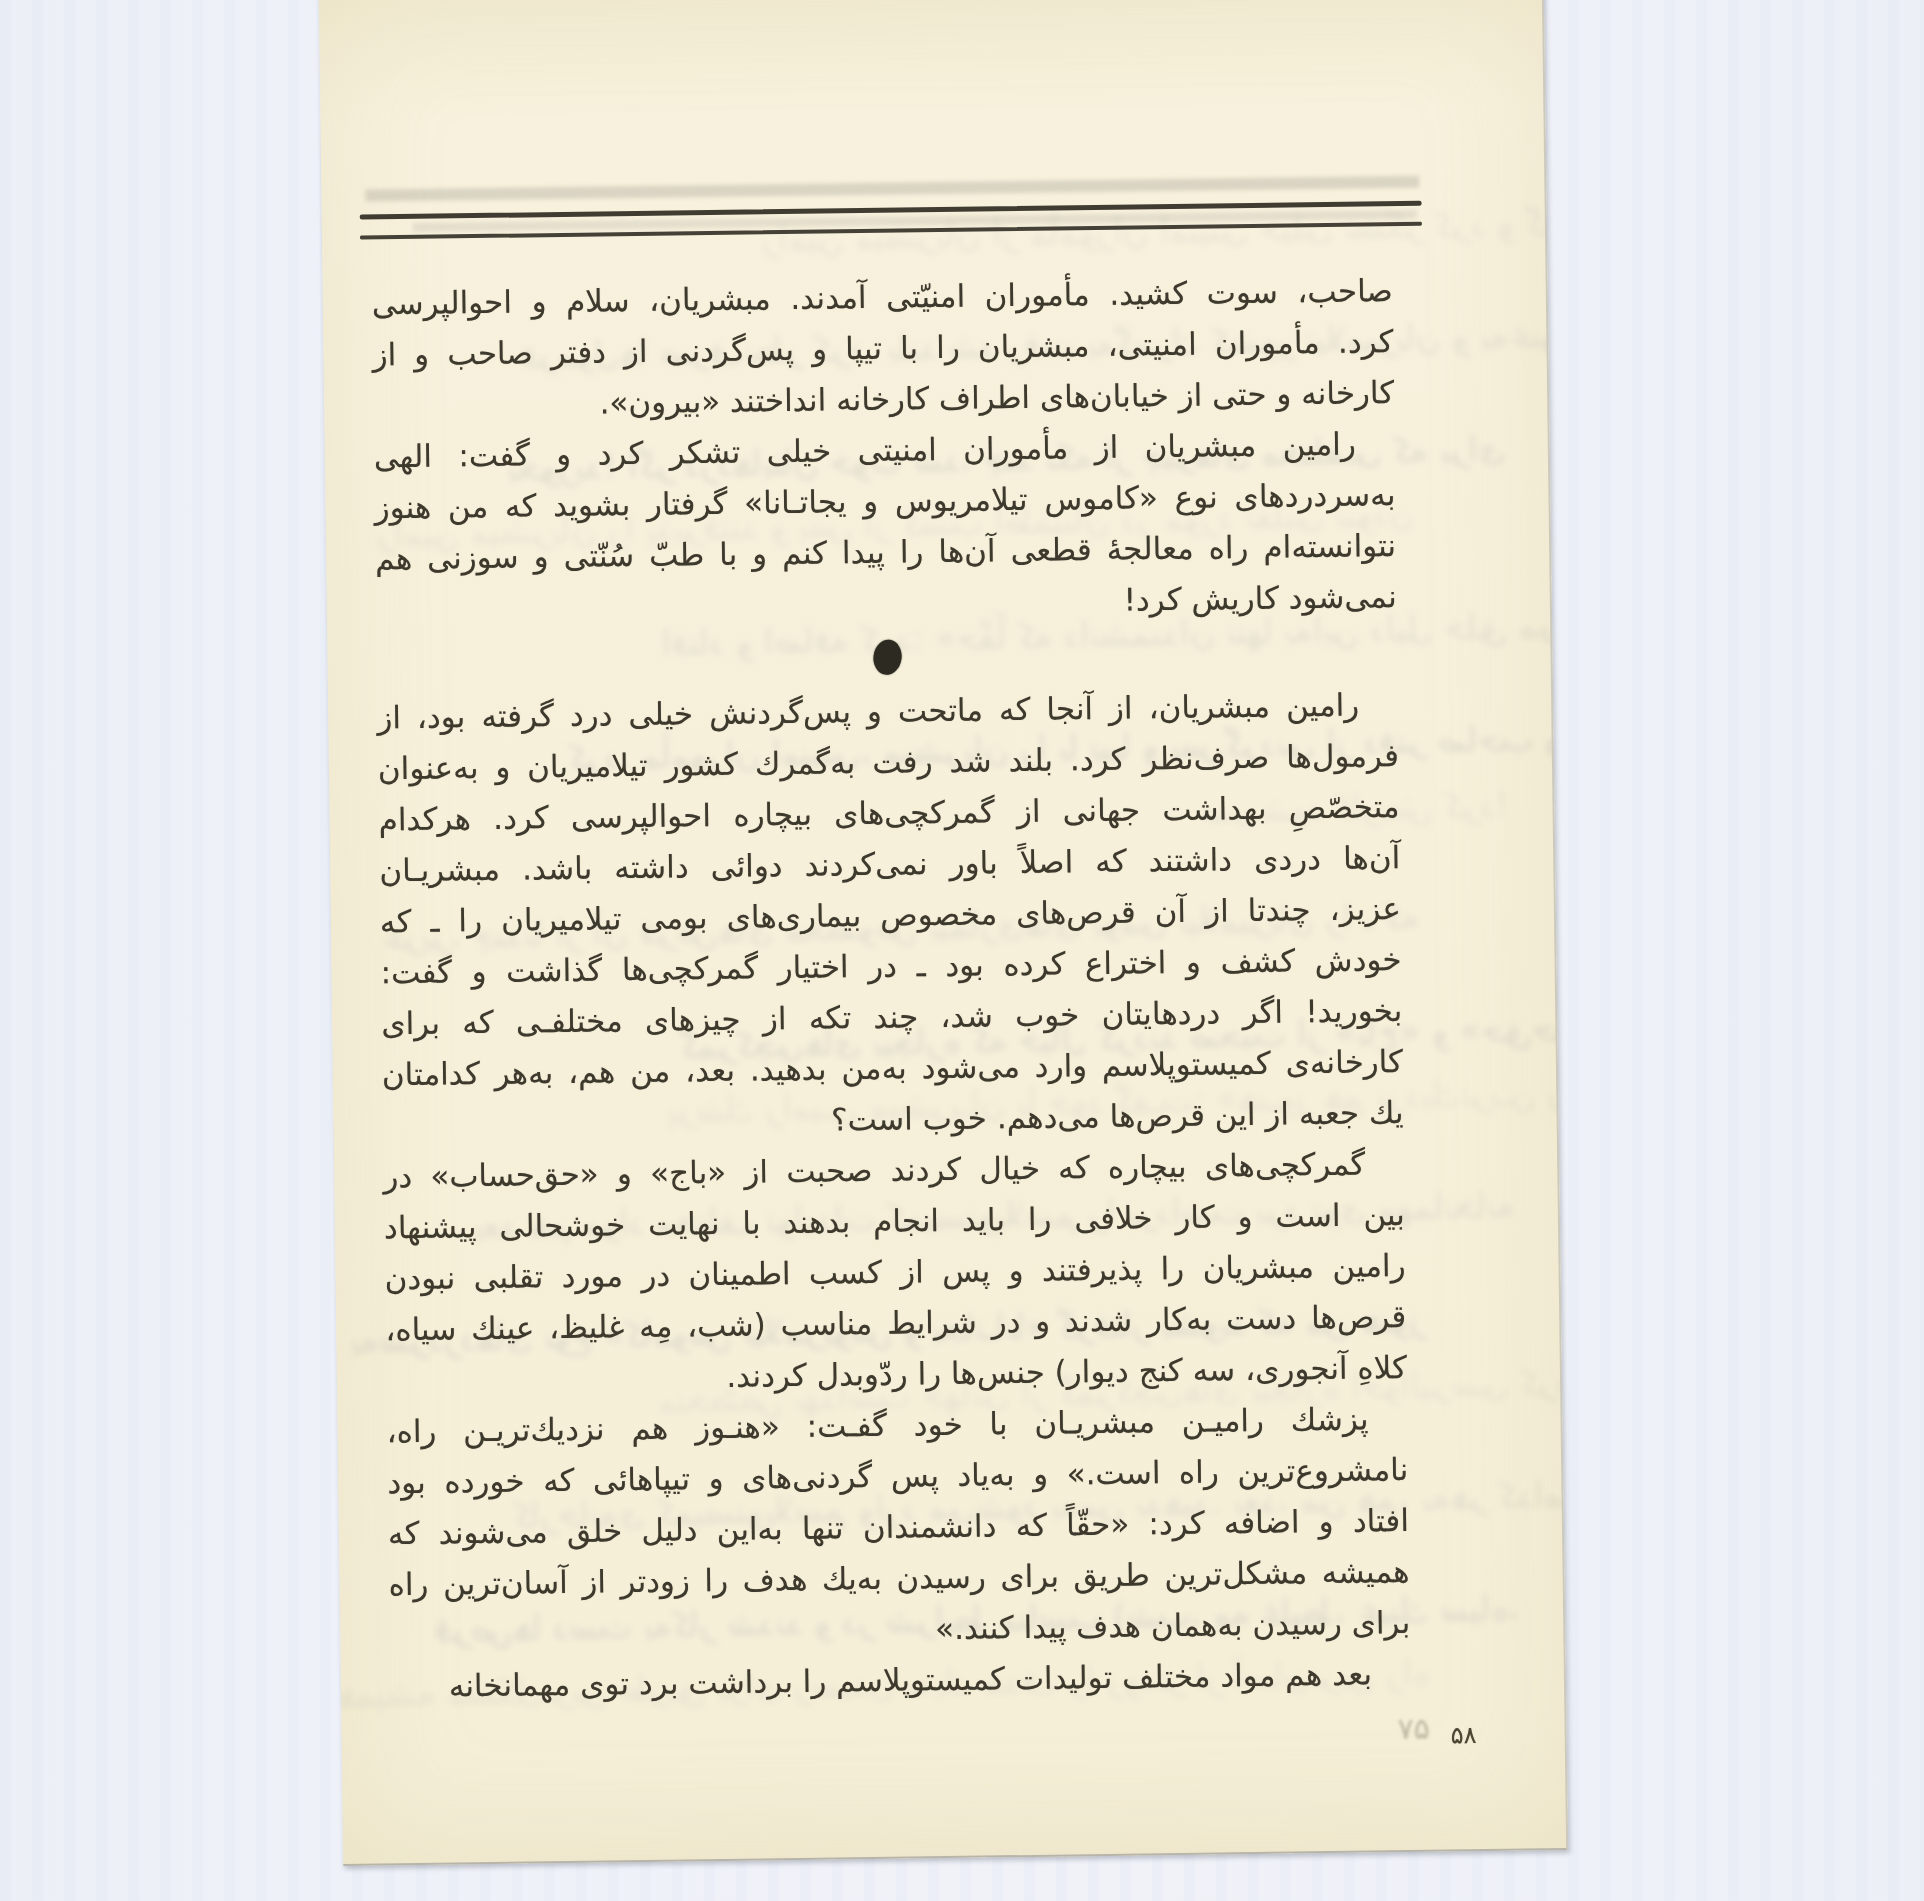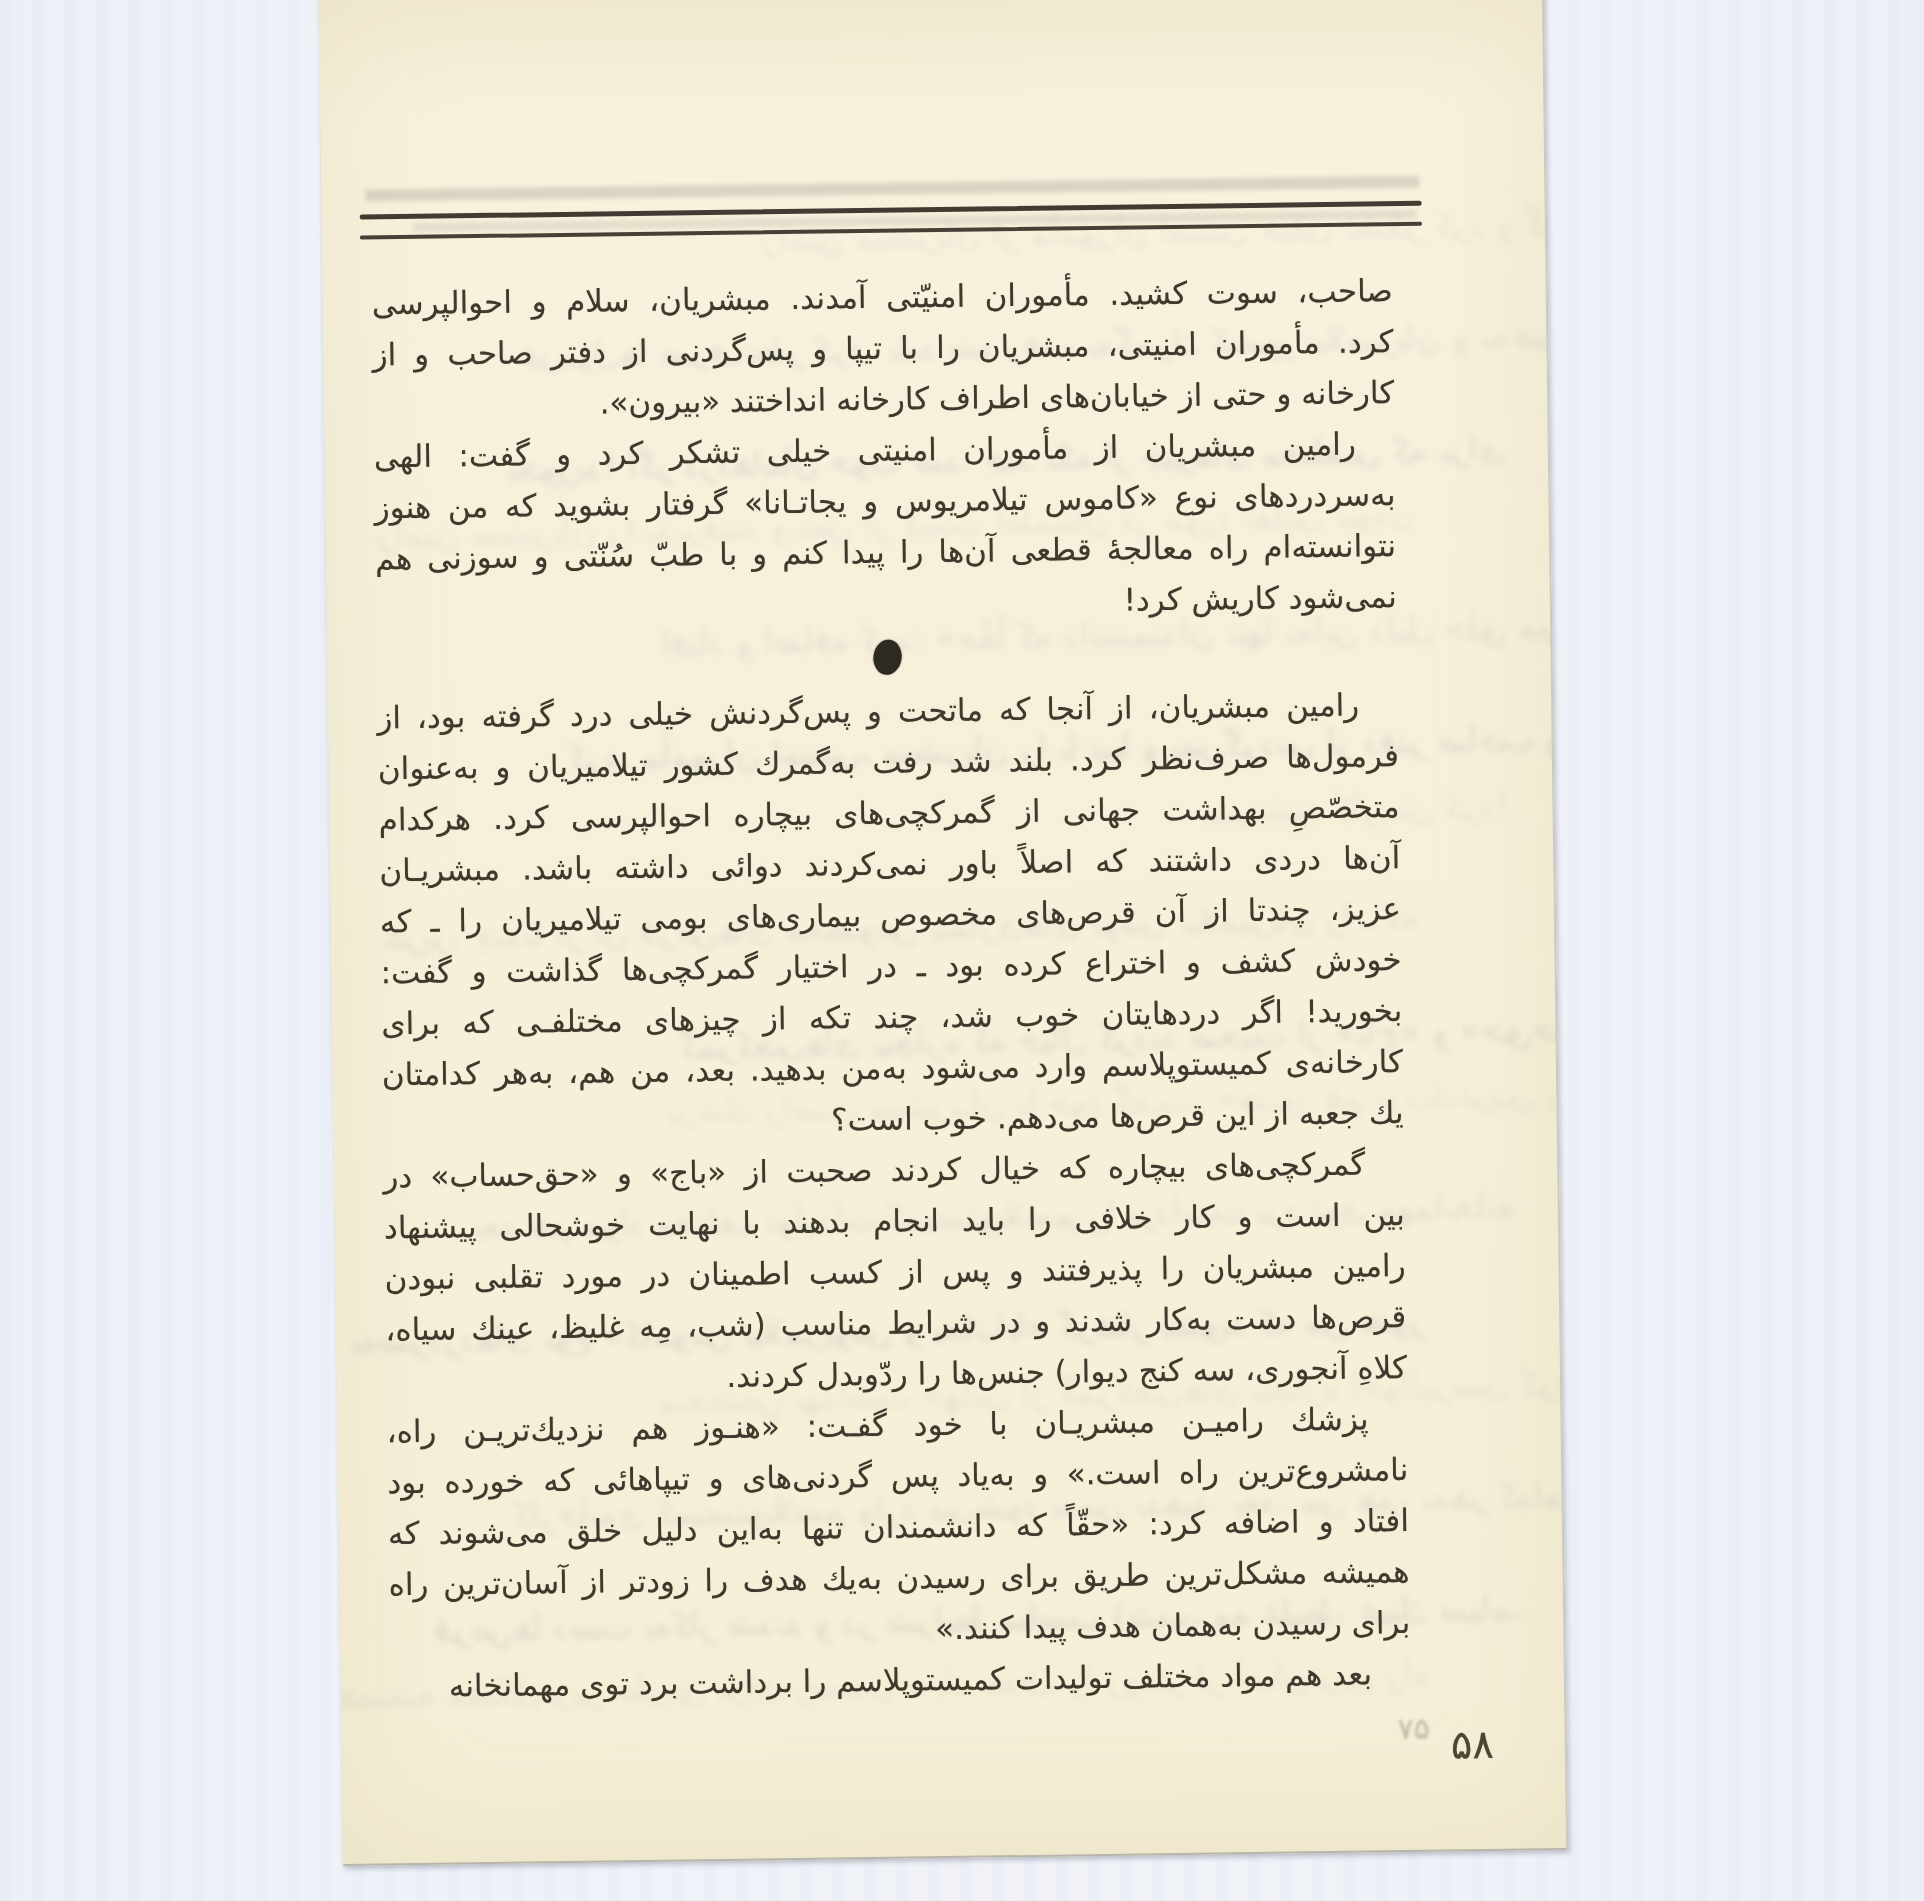--- a/index.html
+++ b/index.html
@@ -32,21 +32,21 @@
     color:#3d392d;font-size:31px;
     text-shadow:0 0 0.8px rgba(61,57,45,.45);
   }
   .line{height:51px;line-height:51px;text-align:justify;text-align-last:justify;}
   .line.indent{padding-right:39px;}
   .line.last{text-align-last:right;}
   .bullet-row{height:57px;display:flex;align-items:center;justify-content:center;}
   .dot{width:28px;height:35px;border-radius:50%;background:#2d2a22;transform:rotate(8deg);box-shadow:0 0 1.5px rgba(45,42,34,.8);}
 
   
-  .page-num{position:absolute;left:1109px;top:1742px;font-size:40px;color:#4c4734;direction:rtl;text-shadow:0 0 0.8px rgba(76,71,52,.6);text-align:right;}
+  .page-num{position:absolute;left:1109px;top:1742px;font-size:24px;color:#4c4734;direction:rtl;text-shadow:0 0 0.8px rgba(76,71,52,.6);text-align:right;}
   .page-num-ghost{position:absolute;left:1056px;top:1731px;font-size:30px;color:#a59f8c;opacity:.7;filter:blur(1.5px);direction:rtl;}
 
   
   .bleed{position:absolute;inset:0;overflow:hidden;pointer-events:none;}
   .bleed-line{
     position:absolute;white-space:nowrap;direction:rtl;
     font-size:35px;color:#6f7787;opacity:.13;filter:blur(3px);
     transform:scaleX(-1) rotate(.4deg);
   }
   .paper-bottom-edge{position:absolute;left:0;bottom:0;width:100%;height:2.3px;background:#b7b4a9;}

